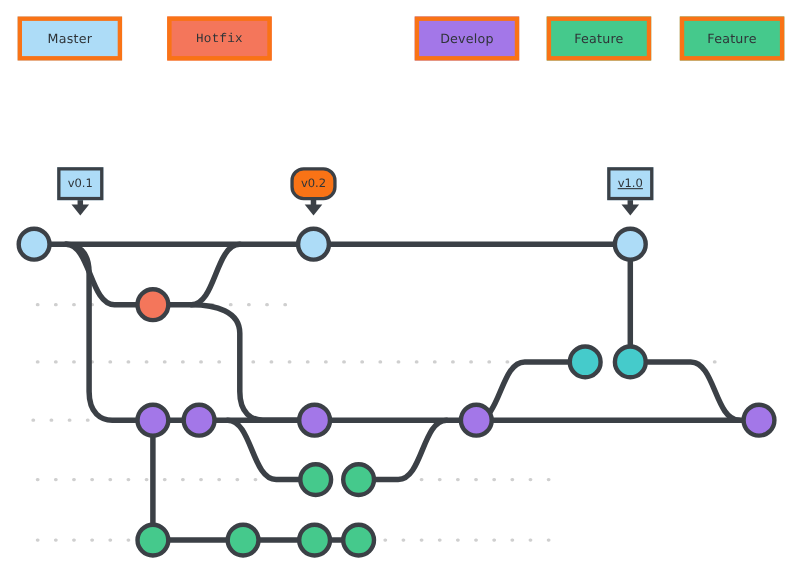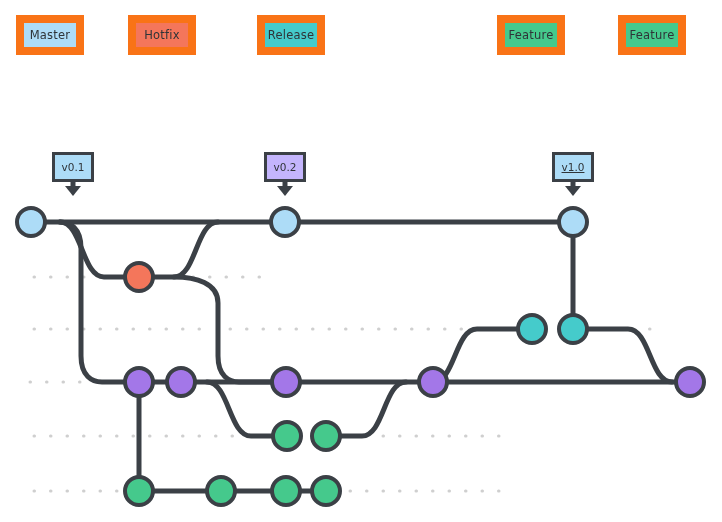--- a/index.html
+++ b/index.html
@@ -14,24 +14,24 @@
     overflow: hidden;
     font-family: "DejaVu Sans", "Liberation Sans", sans-serif;
   }
   #legend {
     position: absolute;
     left: 0; top: 0;
     width: 722px; height: 80px;
   }
   .legend-box {
     position: absolute;
-    width: 68px;
+    width: 95px;
     height: 40px;
     top: 15px;
-    border: 8px solid #f97316;
+    border: 4px solid #f97316;
     box-sizing: border-box;
     display: flex;
     align-items: center;
     justify-content: center;
     font-size: 11.5px;
     color: #2f3438;
     letter-spacing: 0.2px;
   }
   #graph {
     position: absolute;
@@ -53,25 +53,25 @@
     margin-top: 20px;
   }
 </style>
 </head>
 <body>
 
 <div id="legend">
     <div class="legend-box" style="left: 16px; background: rgb(173, 220, 247);">
       <span>Master</span>
     </div>
-    <div class="legend-box" style="left: 128px; background: rgb(244, 118, 91);">
+    <div class="legend-box" style="left: 152px; background: rgb(244, 118, 91); font-family: Liberation Mono, monospace;">
       <span>Hotfix</span>
     </div>
-    <div class="legend-box" style="left: 257px; background: rgb(69, 203, 203);">
-      <span>Release</span>
+    <div class="legend-box" style="left: 377px; background: rgb(163, 119, 232);">
+      <span>Develop</span>
     </div>
     <div class="legend-box" style="left: 497px; background: rgb(69, 201, 140);">
       <span>Feature</span>
     </div>
     <div class="legend-box" style="left: 618px; background: rgb(69, 201, 140);">
       <span>Feature</span>
     </div>
   </div>
 
 <svg id="graph" width="722" height="522" viewBox="0 0 722 522" xmlns="http://www.w3.org/2000/svg">
@@ -128,19 +128,19 @@
       <circle cx="221" cy="491" r="14" fill="#45C98C" stroke="#3b4046" stroke-width="4"></circle>
       <circle cx="286" cy="491" r="14" fill="#45C98C" stroke="#3b4046" stroke-width="4"></circle>
       <circle cx="326" cy="491" r="14" fill="#45C98C" stroke="#3b4046" stroke-width="4"></circle>
     </g>
 </svg>
 
 <div id="tags-layer">
     <div class="tag-box" style="left: 52px; top: 132px; background: rgb(173, 220, 247);">
       <span>v0.1</span>
     </div>
-    <div class="tag-box" style="left: 264px; top: 132px; background: #c4b5fd;">
+    <div class="tag-box" style="left: 264px; top: 132px; background: #f97316; border-radius: 12px;">
       <span>v0.2</span>
     </div>
     <div class="tag-box" style="left: 552px; top: 132px; background: rgb(173, 220, 247); text-decoration: underline;">
       <span>v1.0</span>
     </div>
   </div>
 
 </body></html>

